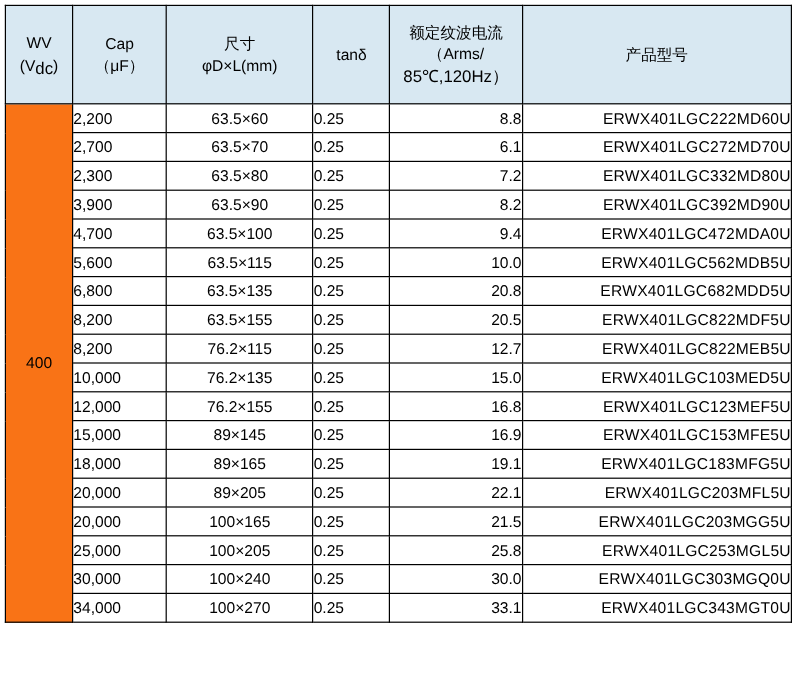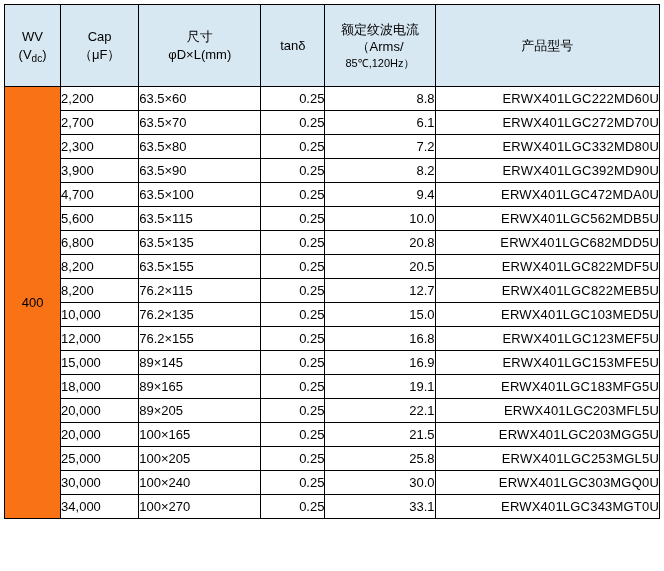--- a/index.html
+++ b/index.html
@@ -38,21 +38,21 @@
     font-weight: normal;
     height: 82px;
     line-height: 1.35;
     text-align: center;
   }
   .hdr-line {
     display: block;
     white-space: nowrap;
   }
   .hdr-sub {
-    font-size: 11px;
+    font-size: 14px;
   }
   .col-wv   { width: 56px; }
   .col-cap  { width: 78px; }
   .col-size { width: 122px; }
   .col-tan  { width: 64px; }
   .col-ripple { width: 110px; }
   .col-part { width: 224px; }
 
   tbody td {
     height: 24px;
@@ -61,35 +61,35 @@
   td.wv-cell {
     background: #f97316;
     text-align: center;
     font-size: 13px;
   }
   td.cap-cell {
     text-align: left;
     padding-right: 10px;
   }
   td.size-cell {
+    text-align: center;
+  }
+  td.tan-cell {
     text-align: left;
-  }
-  td.tan-cell {
-    text-align: right;
   }
   td.ripple-cell {
     text-align: right;
     padding-right: 26px;
   }
   td.part-cell {
     text-align: right;
     letter-spacing: 0.2px;
   }
   sub {
-    font-size: 10px;
+    font-size: 14px;
     vertical-align: baseline;
     position: relative;
     top: 3px;
   }
 </style>
 </head>
 <body>
 
 <div class="sheet">
   <table class="spec">

